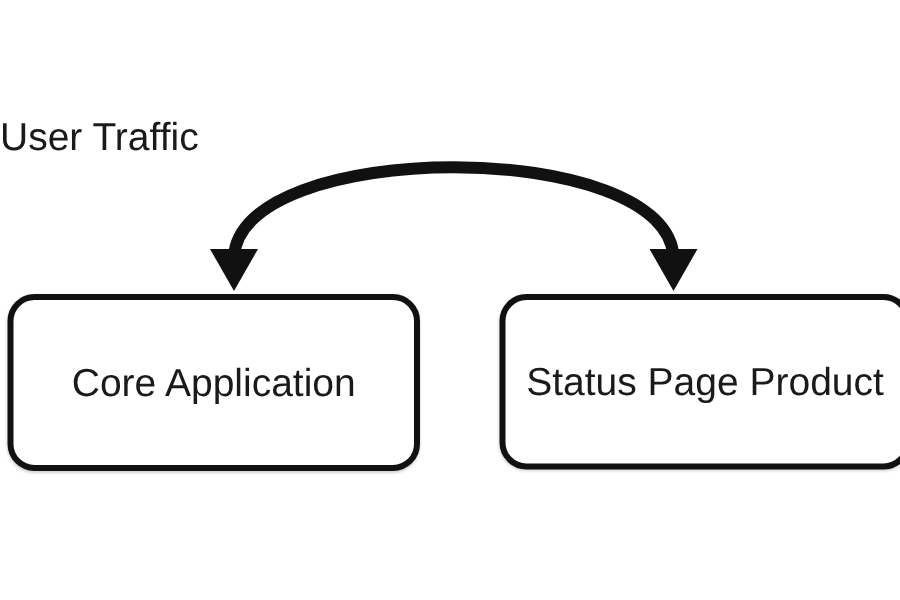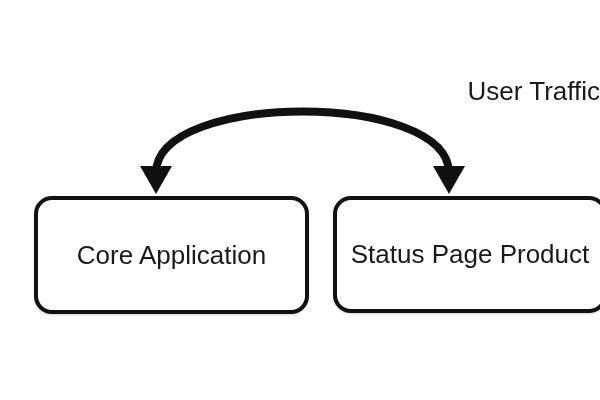--- a/index.html
+++ b/index.html
@@ -13,21 +13,21 @@
     height: 400px;
     background: #ffffff;
     font-family: "Liberation Sans", sans-serif;
     overflow: hidden;
   }
   .arrow-label {
     position: absolute;
     left: 0;
     right: 0;
     top: 76px;
-    text-align: right;
+    text-align: left;
     font-size: 26px;
     font-weight: 400;
     color: #1a1a1a;
     letter-spacing: 0;
   }
   .arrow-svg {
     position: absolute;
     left: 0;
     top: 0;
     width: 600px;
@@ -42,21 +42,21 @@
     border-radius: 18px;
     display: flex;
     align-items: center;
     justify-content: center;
     font-size: 26px;
     font-weight: 400;
     color: #1a1a1a;
     box-shadow: 0 1px 2px rgba(0,0,0,0.18);
   }
   .node-left {
-    left: 34px;
+    left: 5px;
     top: 196px;
     width: 275px;
     height: 118px;
   }
   .node-right {
     left: 313px;
     top: 196px;
     width: 274px;
     height: 117px;
     margin-left: 20px;

